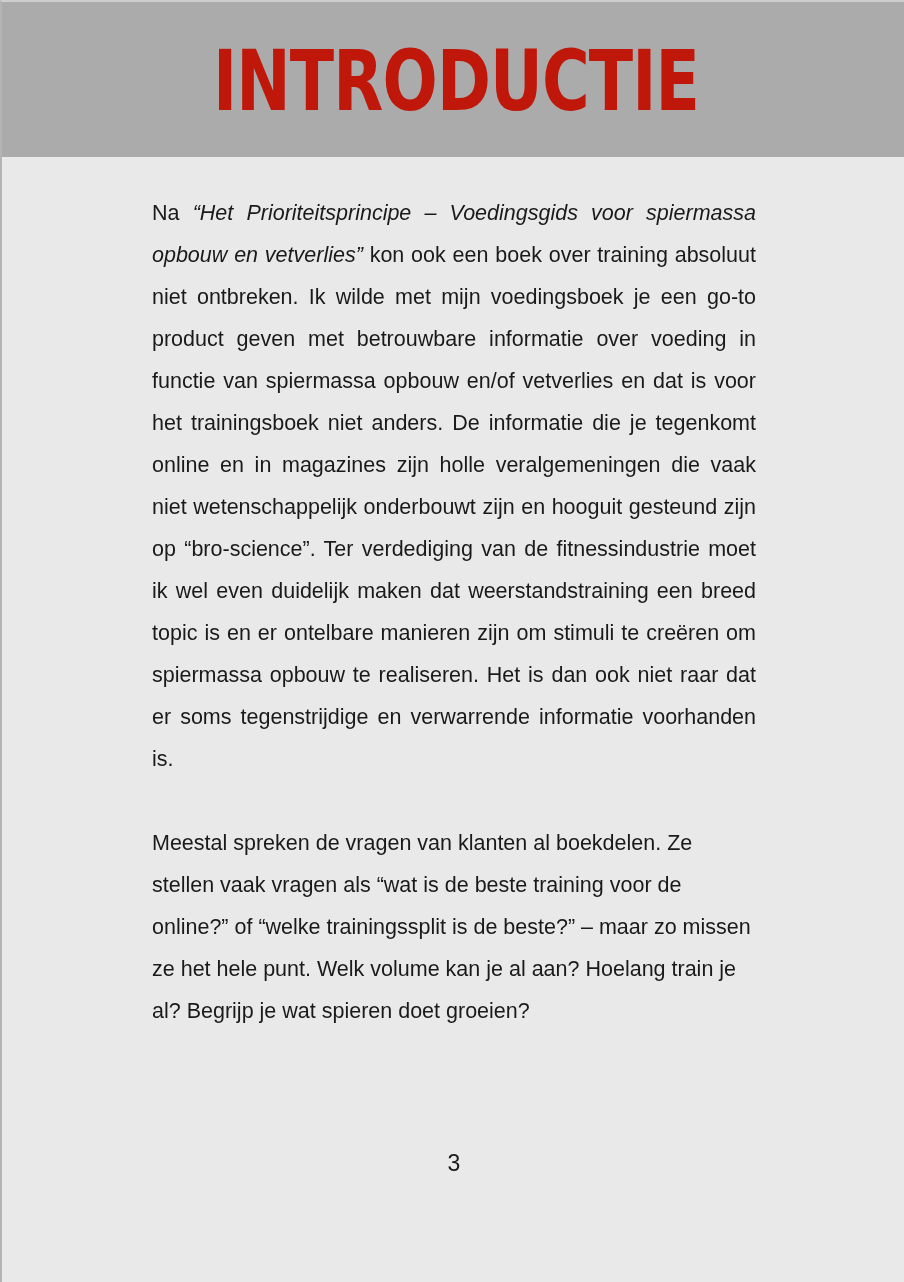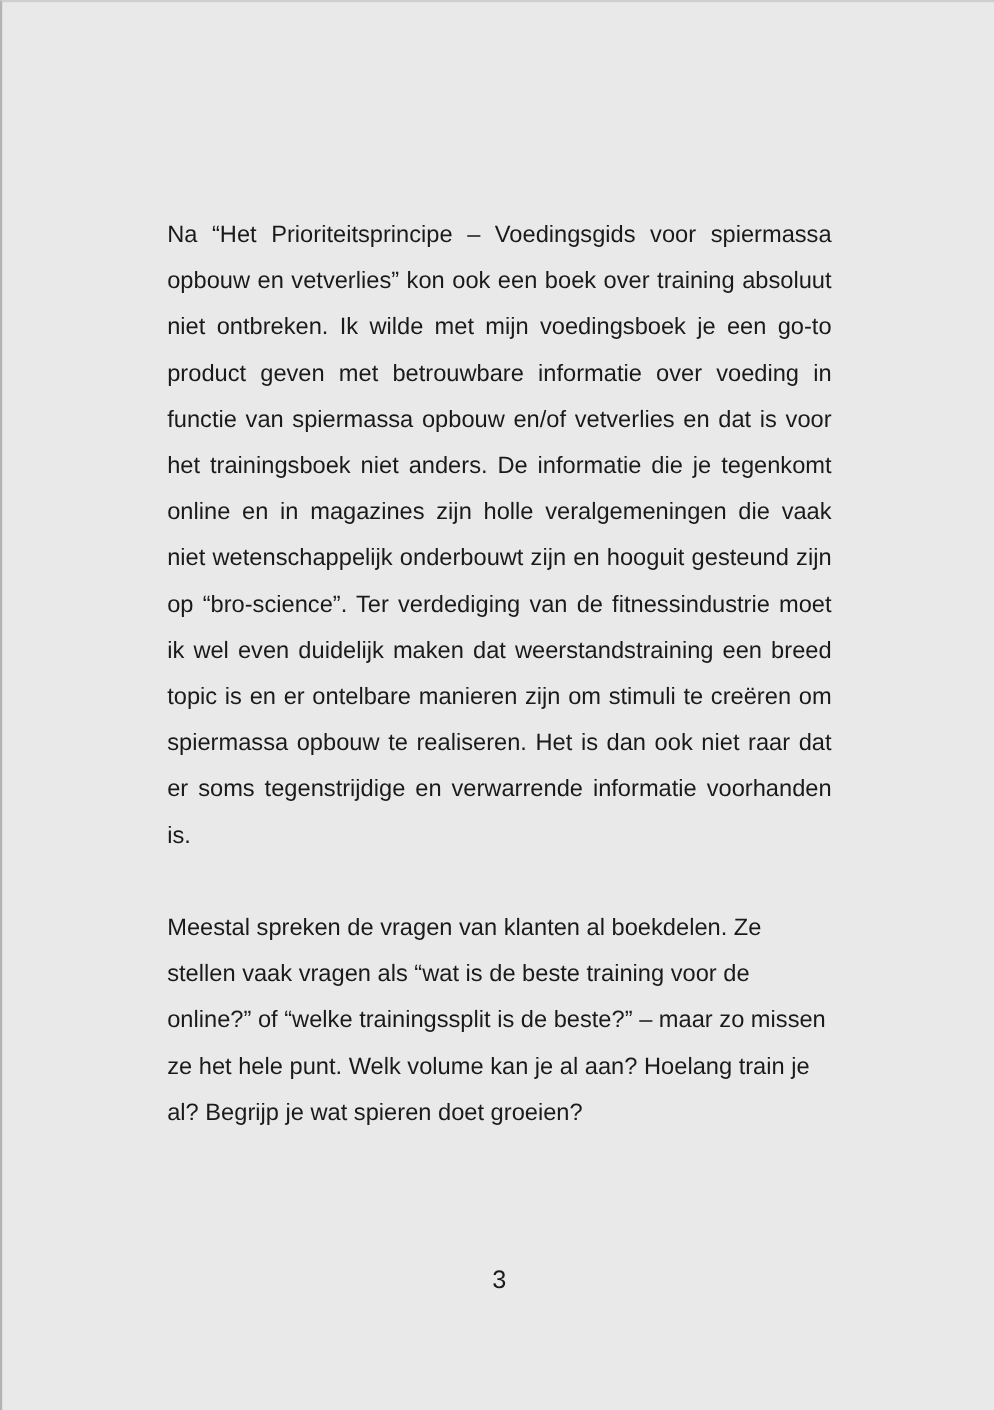--- a/index.html
+++ b/index.html
@@ -69,38 +69,42 @@
 
   .body-par + .body-par {
     margin-top: 42px;
   }
 
   .body-par:last-child {
     text-align: left;
   }
 
   .title-cite {
+    font-style: italic;
   }
 
   .page-number {
     position: absolute;
     left: 0;
     top: 1146px;
     width: 904px;
     text-align: center;
     color: #1a1a1a;
     font-size: 23px;
     line-height: 30px;
   }
 </style>
 </head>
 <body>
 
 <div class="page">
 
+  <div class="header-band">
+    <div class="chapter-title">INTRODUCTIE</div>
+  </div>
 
   <div class="content">
 
     <p class="body-par"><span>Na </span><span class="title-cite">“Het Prioriteitsprincipe – Voedingsgids voor spiermassa opbouw en vetverlies”</span><span> kon ook een boek over training absoluut niet ontbreken. Ik wilde met mijn voedingsboek je een go-to product geven met betrouwbare informatie over voeding in functie van spiermassa opbouw en/of vetverlies en dat is voor het trainingsboek niet anders. De informatie die je tegenkomt online en in magazines zijn holle veralgemeningen die vaak niet wetenschappelijk onderbouwt zijn en hooguit gesteund zijn op “bro-science”. Ter verdediging van de fitnessindustrie moet ik wel even duidelijk maken dat weerstandstraining een breed topic is en er ontelbare manieren zijn om stimuli te creëren om spiermassa opbouw te realiseren. Het is dan ook niet raar dat er soms tegenstrijdige en verwarrende informatie voorhanden is.</span></p>
 
     <p class="body-par"><span>Meestal spreken de vragen van klanten al boekdelen. Ze stellen vaak vragen als “wat is de beste training voor de online?” of “welke trainingssplit is de beste?” – maar zo missen ze het hele punt. Welk volume kan je al aan? Hoelang train je al? Begrijp je wat spieren doet groeien?</span></p>
 
   </div>
 
   <div class="page-number">3</div>

